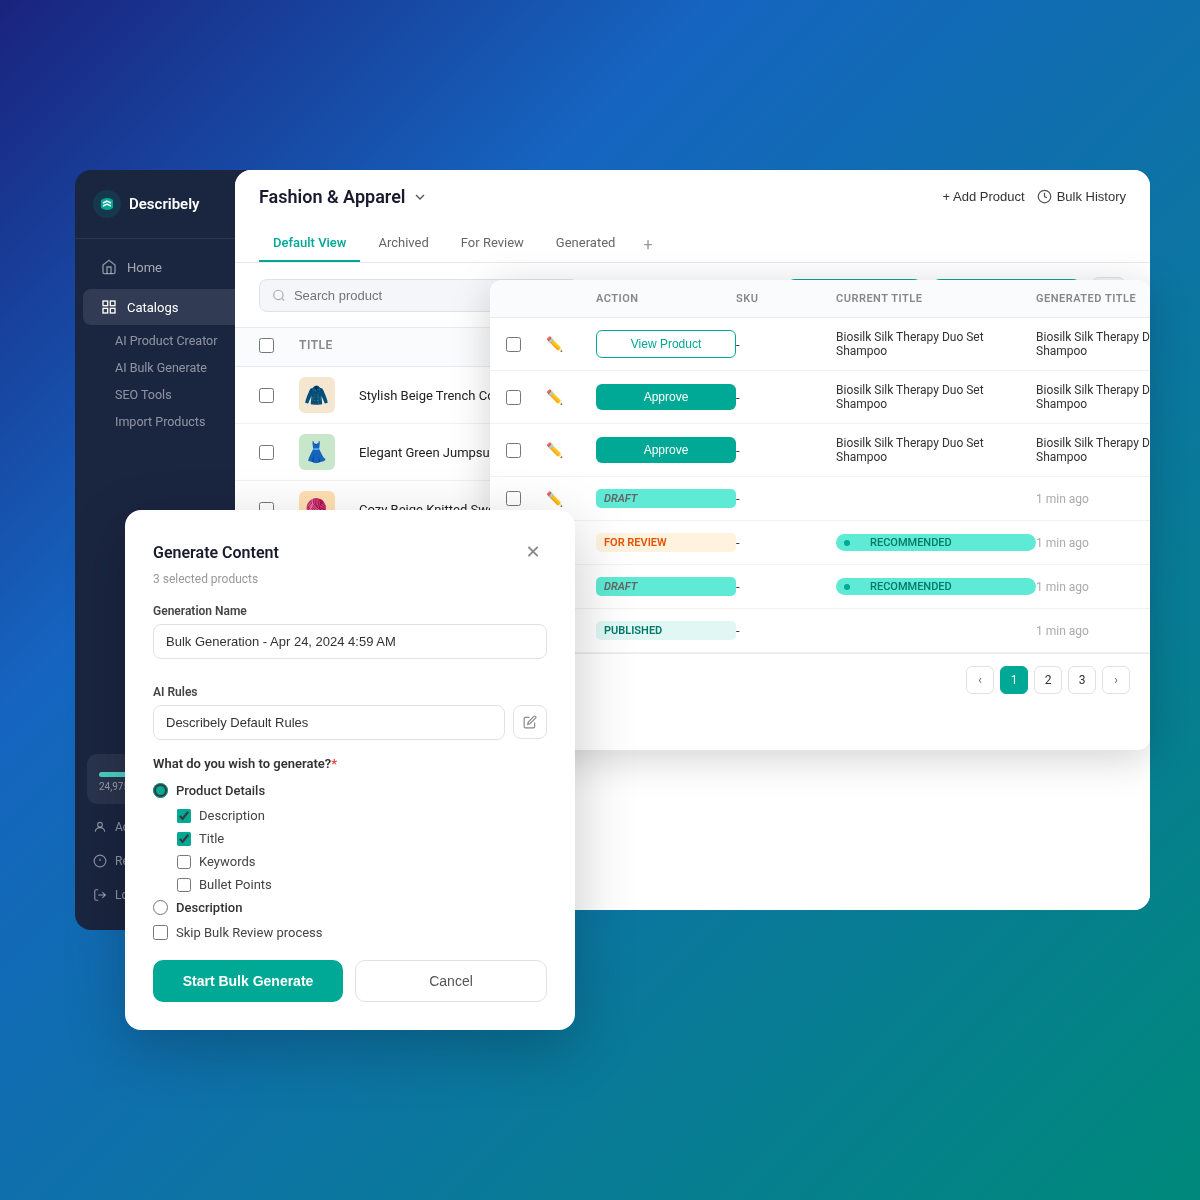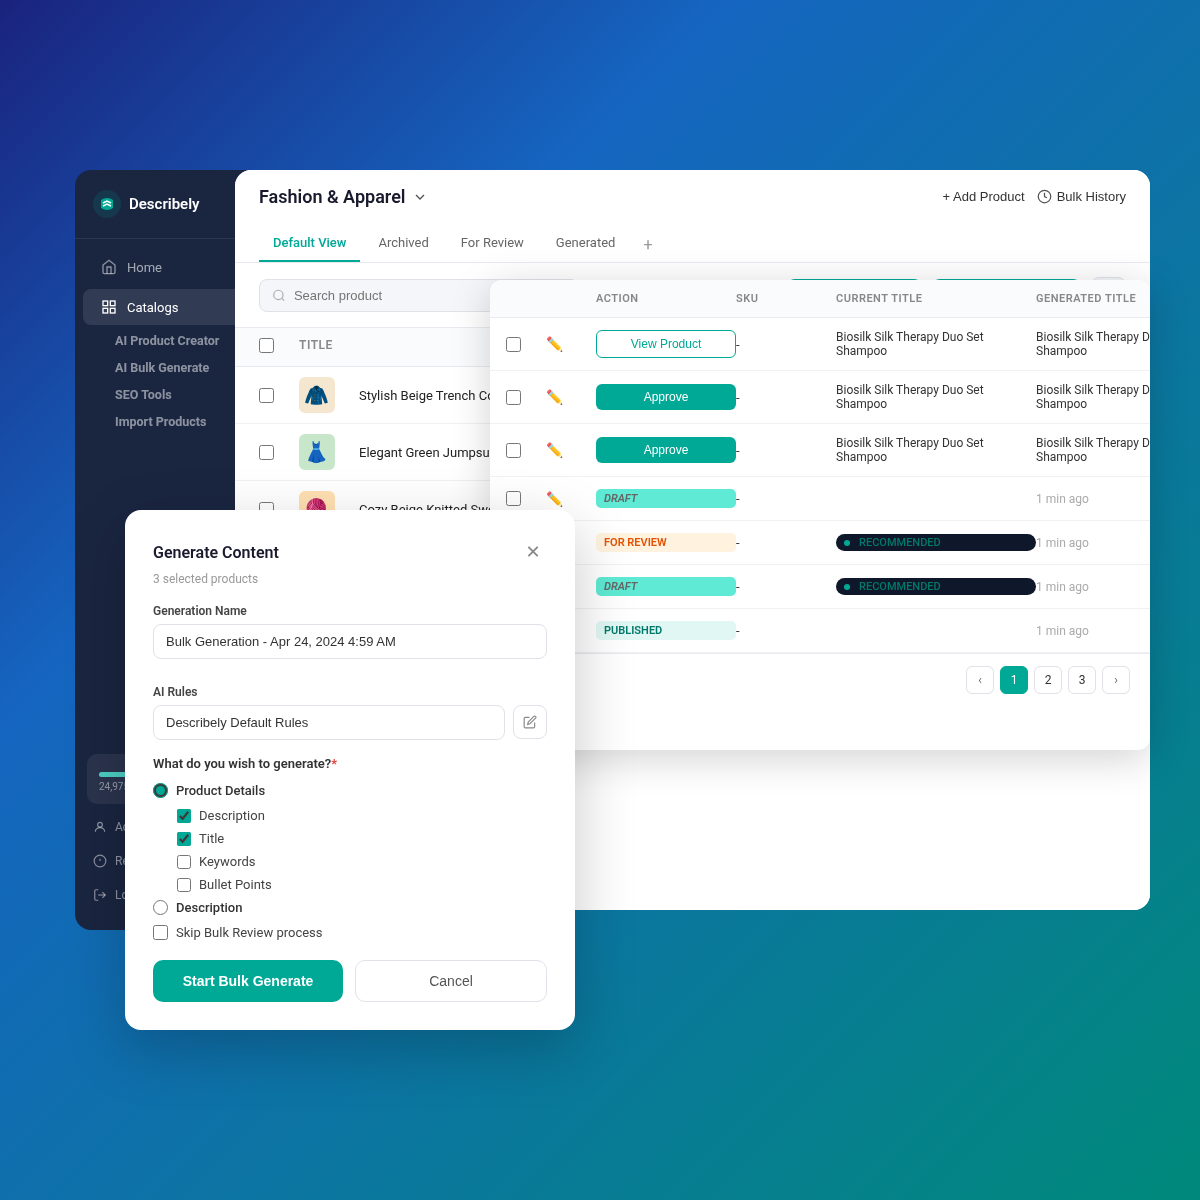--- a/index.html
+++ b/index.html
@@ -56,21 +56,20 @@
     .sidebar-item.active {
       background: rgba(255,255,255,0.1);
       color: #fff;
     }
     .sidebar-item svg { flex-shrink: 0; }
     .sidebar-sub {
       padding: 6px 18px 6px 40px;
       color: rgba(255,255,255,0.5);
       font-size: 12.5px;
       cursor: pointer;
-      font-weight: bold;
     }
     .sidebar-progress {
       margin: auto 12px 0;
       background: rgba(255,255,255,0.07);
       border-radius: 10px;
       padding: 12px;
     }
     .progress-bar-bg {
       background: rgba(255,255,255,0.15);
       border-radius: 4px;
@@ -353,22 +352,22 @@
       font-size: 11px;
       font-weight: 600;
       display: inline-block;
     }
     .status-draft { background: #5eead4; color: #666; font-style: italic; }
     .status-review { background: #fff3e0; color: #e65100; }
     .status-published { background: #e0f7f4; color: #00796b; }
     .badge-recommended {
       display: inline-flex;
       align-items: center;
-      gap: 9px;
-      background: #0f172a;
+      gap: 20px;
+      background: #5eead4;
       color: #00796b;
       border-radius: 12px;
       padding: 2px 8px;
       font-size: 11px;
       font-weight: 500;
     }
     .dot { width: 6px; height: 6px; background: #00a896; border-radius: 50%; display: inline-block; }
     .time-ago { color: #aaa; font-size: 12px; }
     .pagination {
       display: flex;

